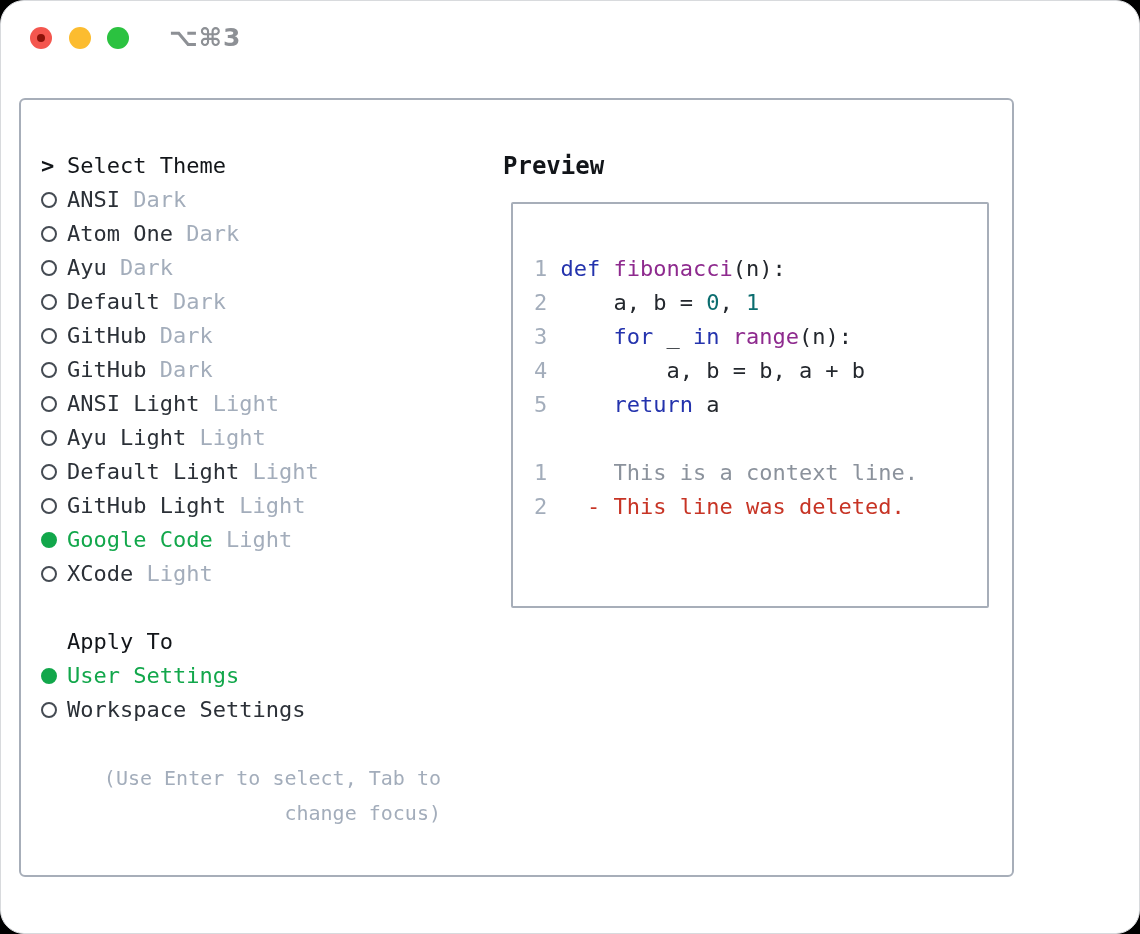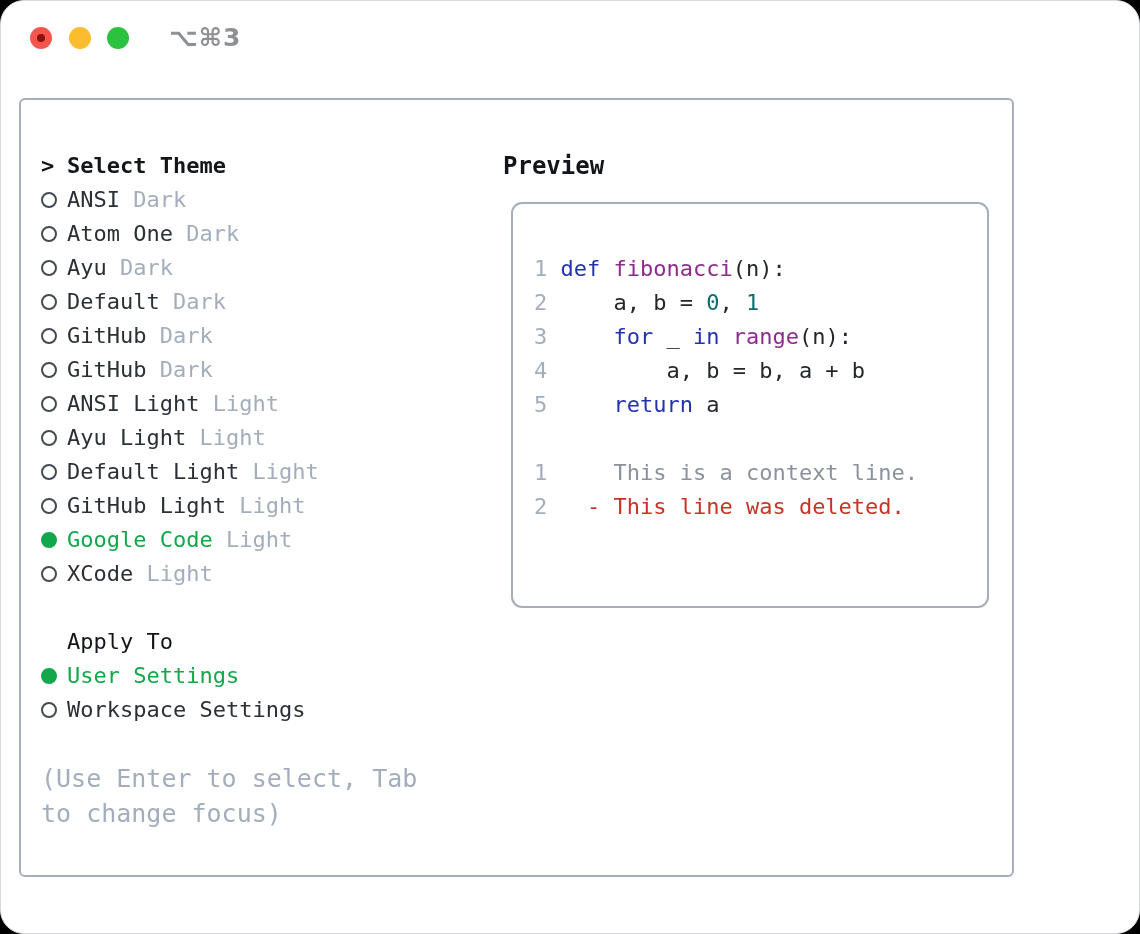--- a/index.html
+++ b/index.html
@@ -38,36 +38,36 @@
     border:2px solid var(--border);border-radius:6px;box-sizing:border-box;
   }
   .mono{font-size:22px;line-height:34px;color:var(--item);}
   .row{display:flex;align-items:center;height:34px;white-space:pre;}
   .marker{width:26px;display:flex;align-items:center;flex:0 0 26px;}
   .ring{width:12px;height:12px;border:2px solid var(--ring);border-radius:50%;box-sizing:content-box;}
   .ring.filled{background:var(--green);border-color:var(--green);}
   .arrow{font-weight:700;color:var(--header);}
   .sel-name{color:var(--green);}
   .variant{color:var(--muted);margin-left:1ch;}
-  .section-title{font-weight:700;color:var(--header);}
+  .section-title{font-weight:400;color:var(--header);}
   .plain-title{color:var(--header);}
   .theme-list{position:absolute;left:20px;top:49px;}
   .apply-block{position:absolute;left:20px;top:525px;}
   .help{
     position:absolute;left:20px;top:661px;width:400px;
-    color:var(--muted);font-size:25px;line-height:35px;
+    color:var(--muted);font-size:20px;line-height:35px;text-align:right;
   }
   
   .preview-label{
     position:absolute;left:482px;top:49px;height:34px;display:flex;align-items:center;
     font-size:24px;font-weight:700;color:var(--header);
   }
   .preview-pane{
     position:absolute;left:490px;top:102px;width:478px;height:406px;
-    border:2px solid var(--border);border-radius:11px;box-sizing:border-box;
+    border:2px solid var(--border);border-radius:2px;box-sizing:border-box;
     padding:48px 0 0 21px;overflow:hidden;
   }
   .code-line{white-space:pre;font-size:22px;line-height:34px;color:var(--pln);}
   .ln{display:inline-block;width:1ch;margin-right:1ch;color:var(--lnum);}
   .tok-kwd{color:var(--kwd);}
   .tok-typ{color:var(--typ);}
   .tok-lit{color:var(--lit);}
   .tok-pln{color:var(--pln);}
   .tok-ctx{color:var(--ctx);}
   .tok-del{color:var(--del);}

